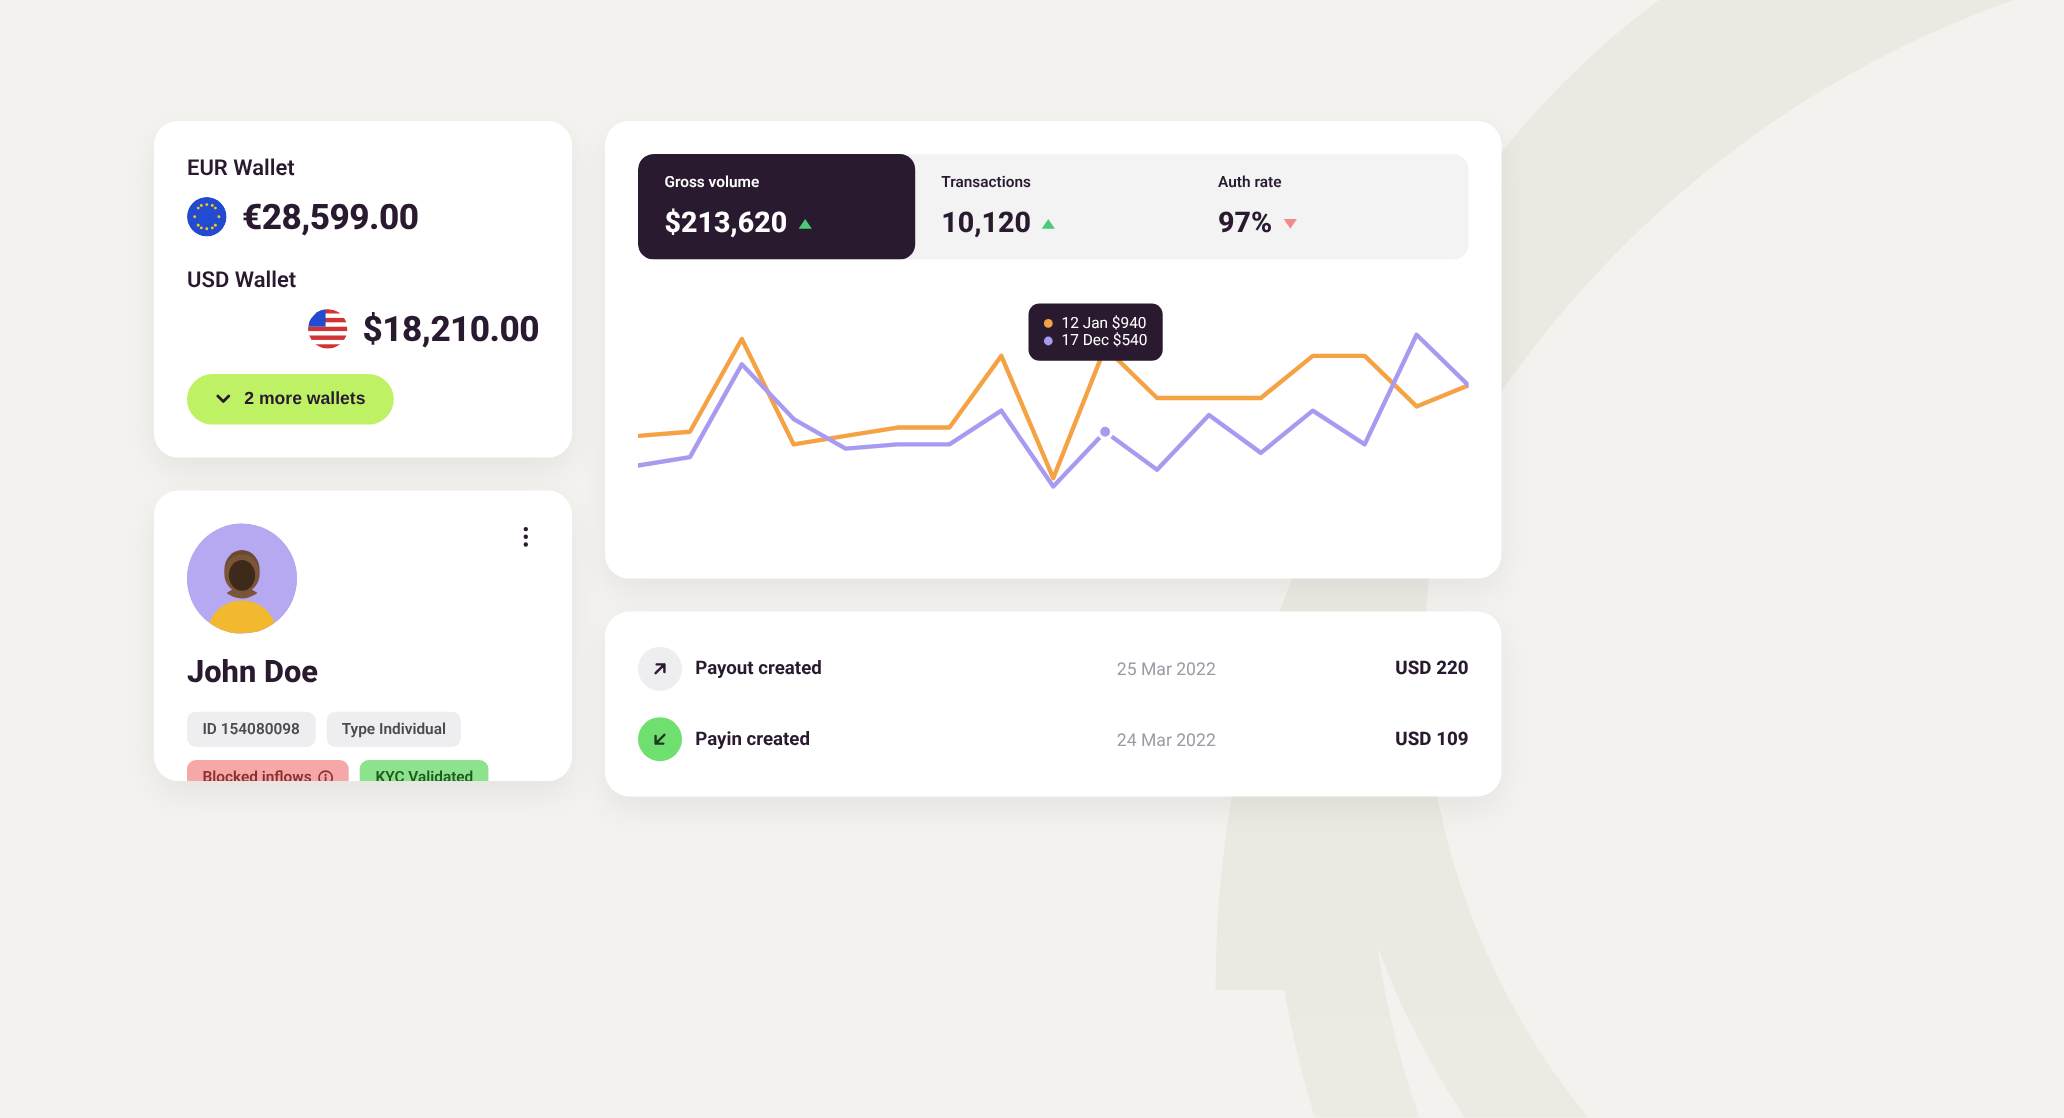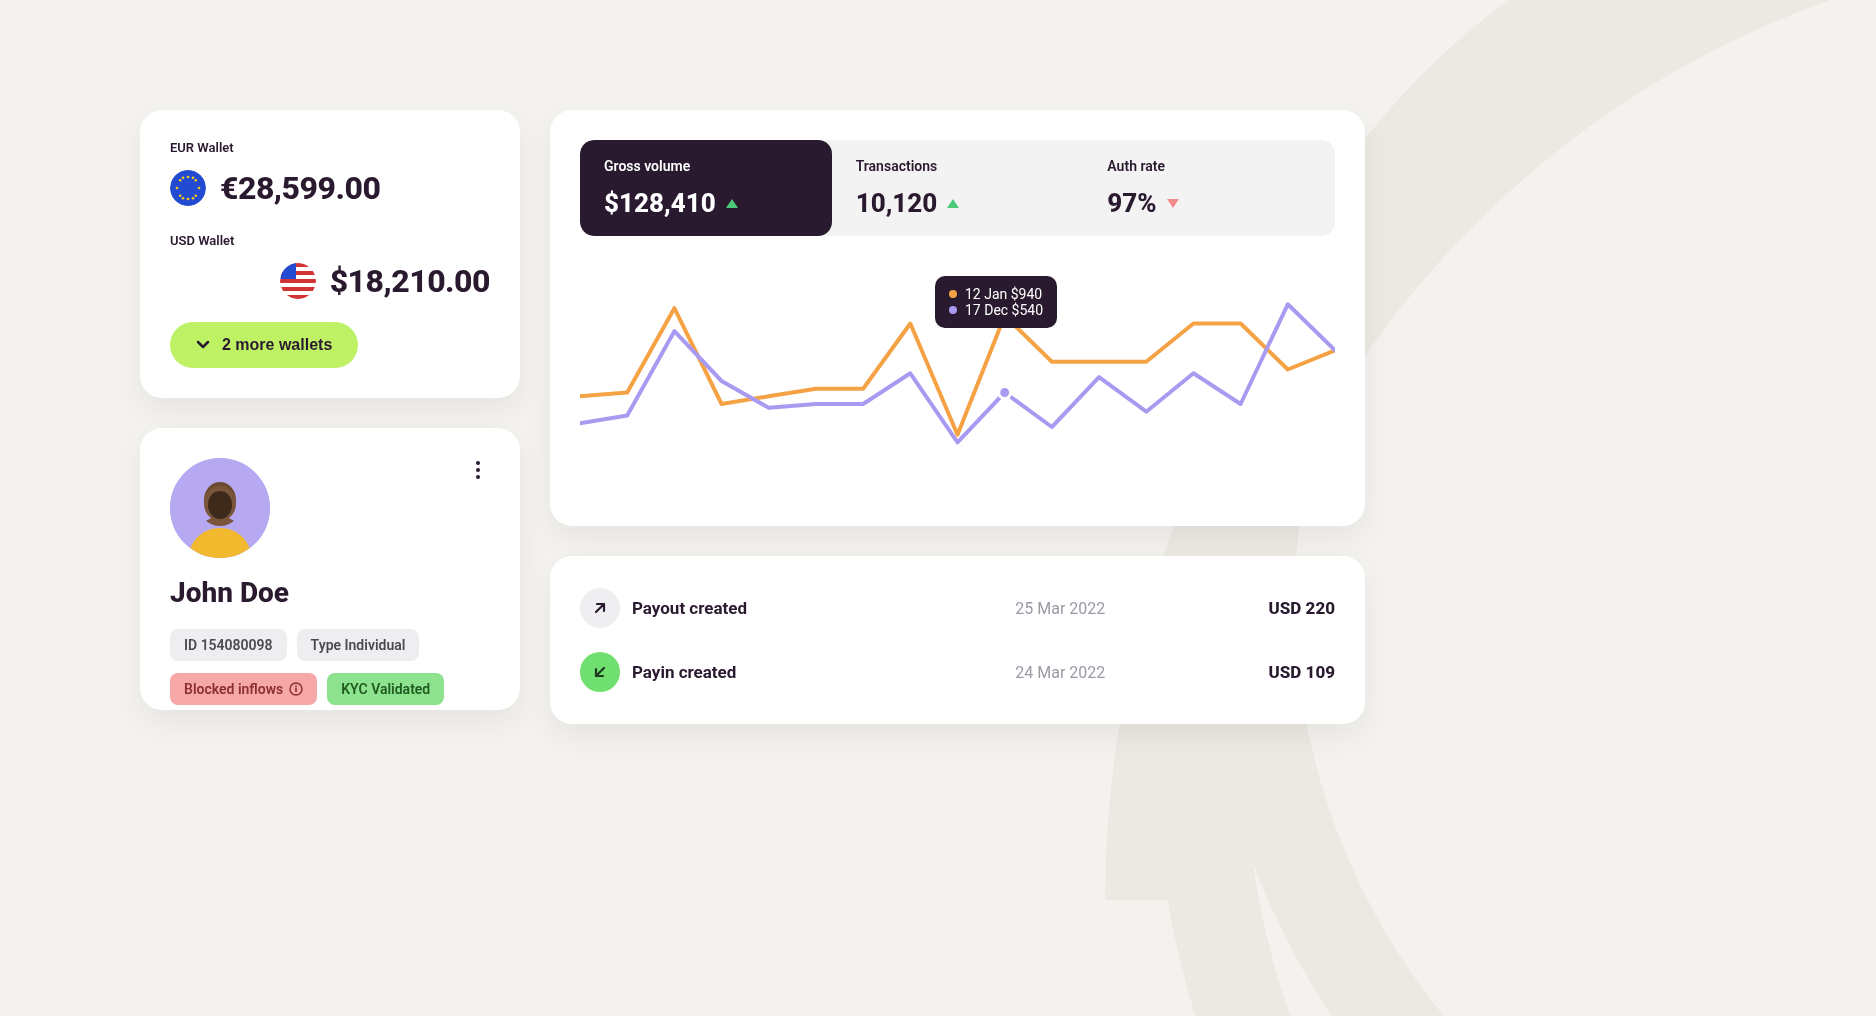--- a/index.html
+++ b/index.html
@@ -38,21 +38,21 @@
     gap: 30px;
   }
   .card {
     background: #fff;
     border-radius: 22px;
     box-shadow: 0 12px 30px rgba(0,0,0,0.06);
     padding: 30px;
   }
   
   .wallet-label {
-    font-size: 13px;
+    font-size: 20px;
     font-weight: 600;
     color: #2a1a2f;
     margin-bottom: 14px;
   }
   .wallet-row {
     display: flex;
     align-items: center;
     gap: 14px;
     margin-bottom: 26px;
   }
@@ -266,21 +266,21 @@
     </div>
   </div>
 
   <div class="col-right">
 
     <div class="card stats-card">
       <div class="stat-tabs">
         <div class="stat-tab active">
           <div class="stat-label">Gross volume</div>
           <div class="stat-value">
-              <span>$128,410</span>
+              <span>$213,620</span>
               <span class="tri-up"></span>
             </div>
         </div>
         <div class="stat-tab">
           <div class="stat-label">Transactions</div>
           <div class="stat-value">
               <span>10,120</span>
               <span class="tri-up"></span>
             </div>
         </div>

